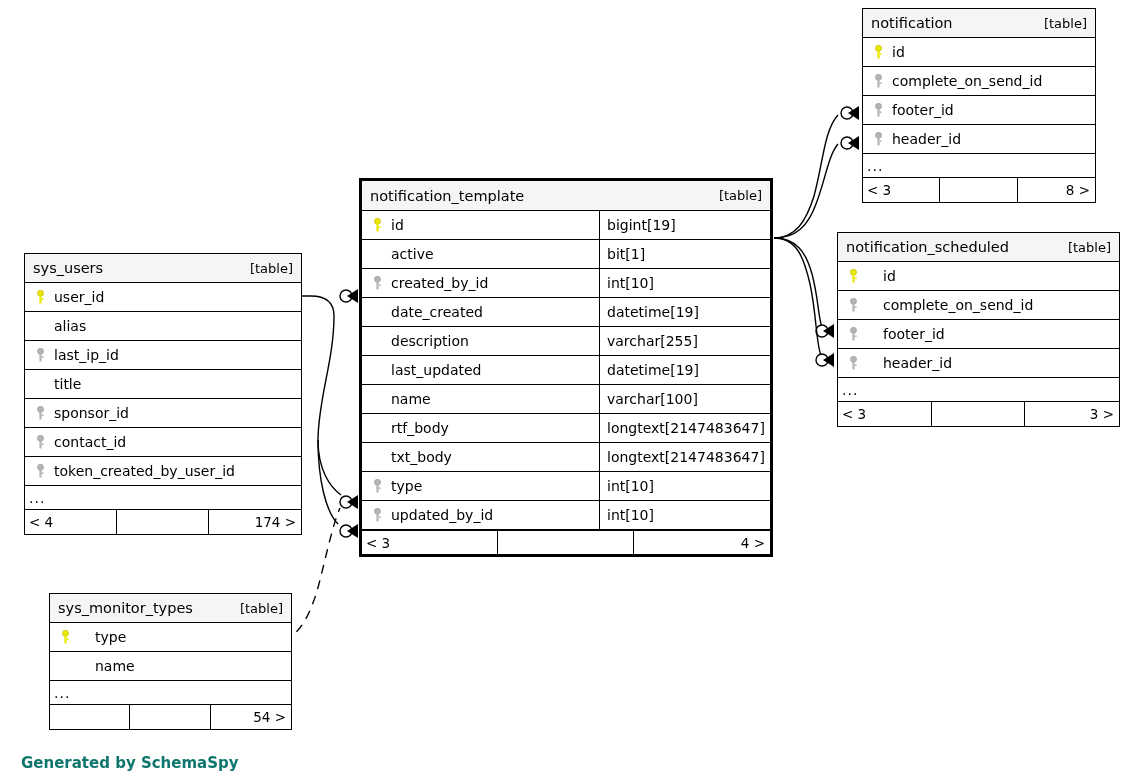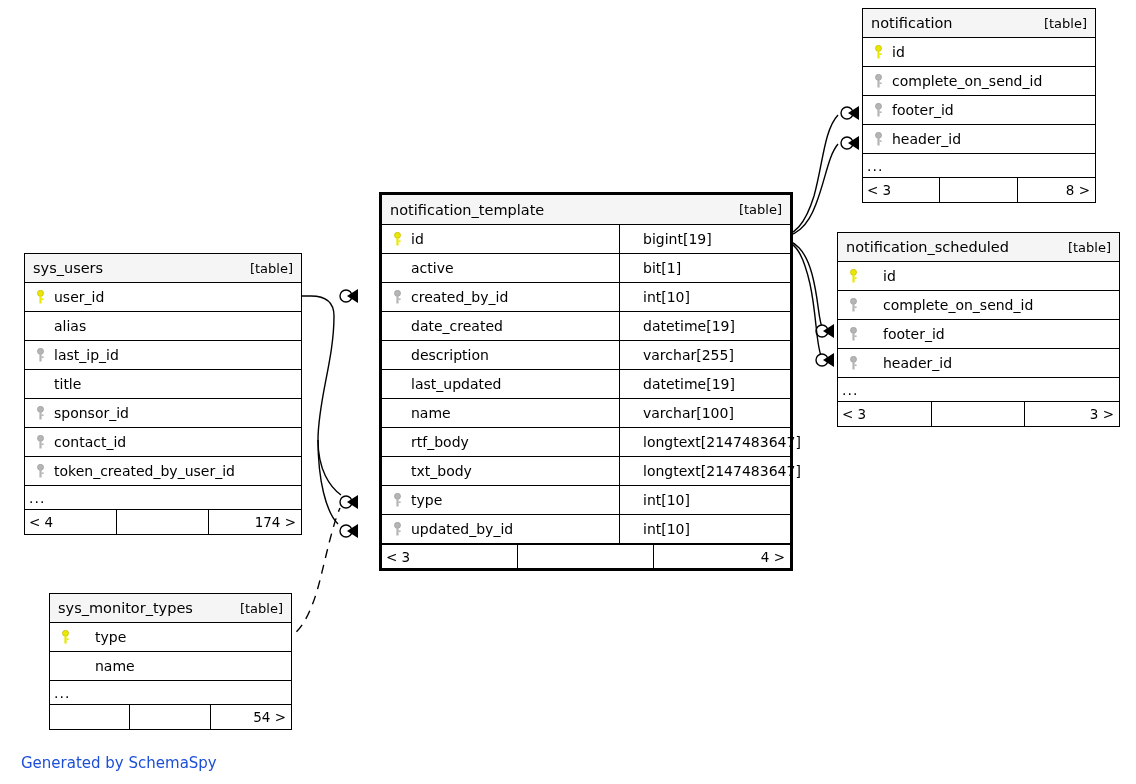--- a/index.html
+++ b/index.html
@@ -51,21 +51,21 @@
     flex:0 0 auto;
     padding-left:7px;
     overflow:hidden;
   }
   .col-type{
     box-sizing:border-box;
     display:flex;align-items:center;
     height:100%;
     flex:1 1 auto;
     border-left:1px solid #000000;
-    padding-left:23px;
+    padding-left:7px;
     font-size:14px;
     white-space:nowrap;
   }
   .noType .col-name{flex:1 1 auto;}
 
   .col-label{font-size:14px;white-space:nowrap;}
 
   
   .keyslot{
     flex:0 0 16px;width:16px;height:16px;
@@ -104,22 +104,23 @@
     overflow:hidden;
   }
   .ft-left{flex:0 0 33.4%;padding-left:4px;justify-content:flex-start;border-right:1px solid #000;}
   .ft-mid{flex:0 0 33.3%;border-right:1px solid #000;}
   .ft-right{flex:1 1 auto;padding-right:5px;justify-content:flex-end;}
 
   
   .caption{
     position:absolute;
     font-size:15px;
-    color:#1d4ed8;
+    color:#0f766e;
     white-space:nowrap;
+    font-weight:bold;
   }
 </style>
 </head>
 <body>
 
 <div id="canvas">
 
   <svg id="edges" viewBox="0 0 1136 784" width="1136" height="784">
     <defs>
       <g id="crow">
@@ -300,21 +301,21 @@
       </div>
     </div>
     <div class="tbl-ellipsis">...</div>
     <div class="tbl-footer">
       <div class="ft-cell ft-left">&lt; 3</div>
       <div class="ft-cell ft-mid"></div>
       <div class="ft-cell ft-right">3 &gt;</div>
     </div>
   </div>
 
-  <div class="table-box emphasis" style="left:359px;top:192px;width:414px;margin-left:20px;">
+  <div class="table-box emphasis" style="left:359px;top:178px;width:414px;">
     <div class="tbl-header">
       <span class="tbl-name">notification_template</span>
       <span class="tbl-tag">[table]</span>
     </div>
 
     <div class="tbl-row">
       <div class="col-name" style="width:237px;">
         <span class="keyslot">
           <svg class="keyicon" viewBox="0 0 9 15">
               <circle cx="4.5" cy="3.3" r="3" fill="#e8e800" stroke="#c9b400" stroke-width="0.7"></circle>

